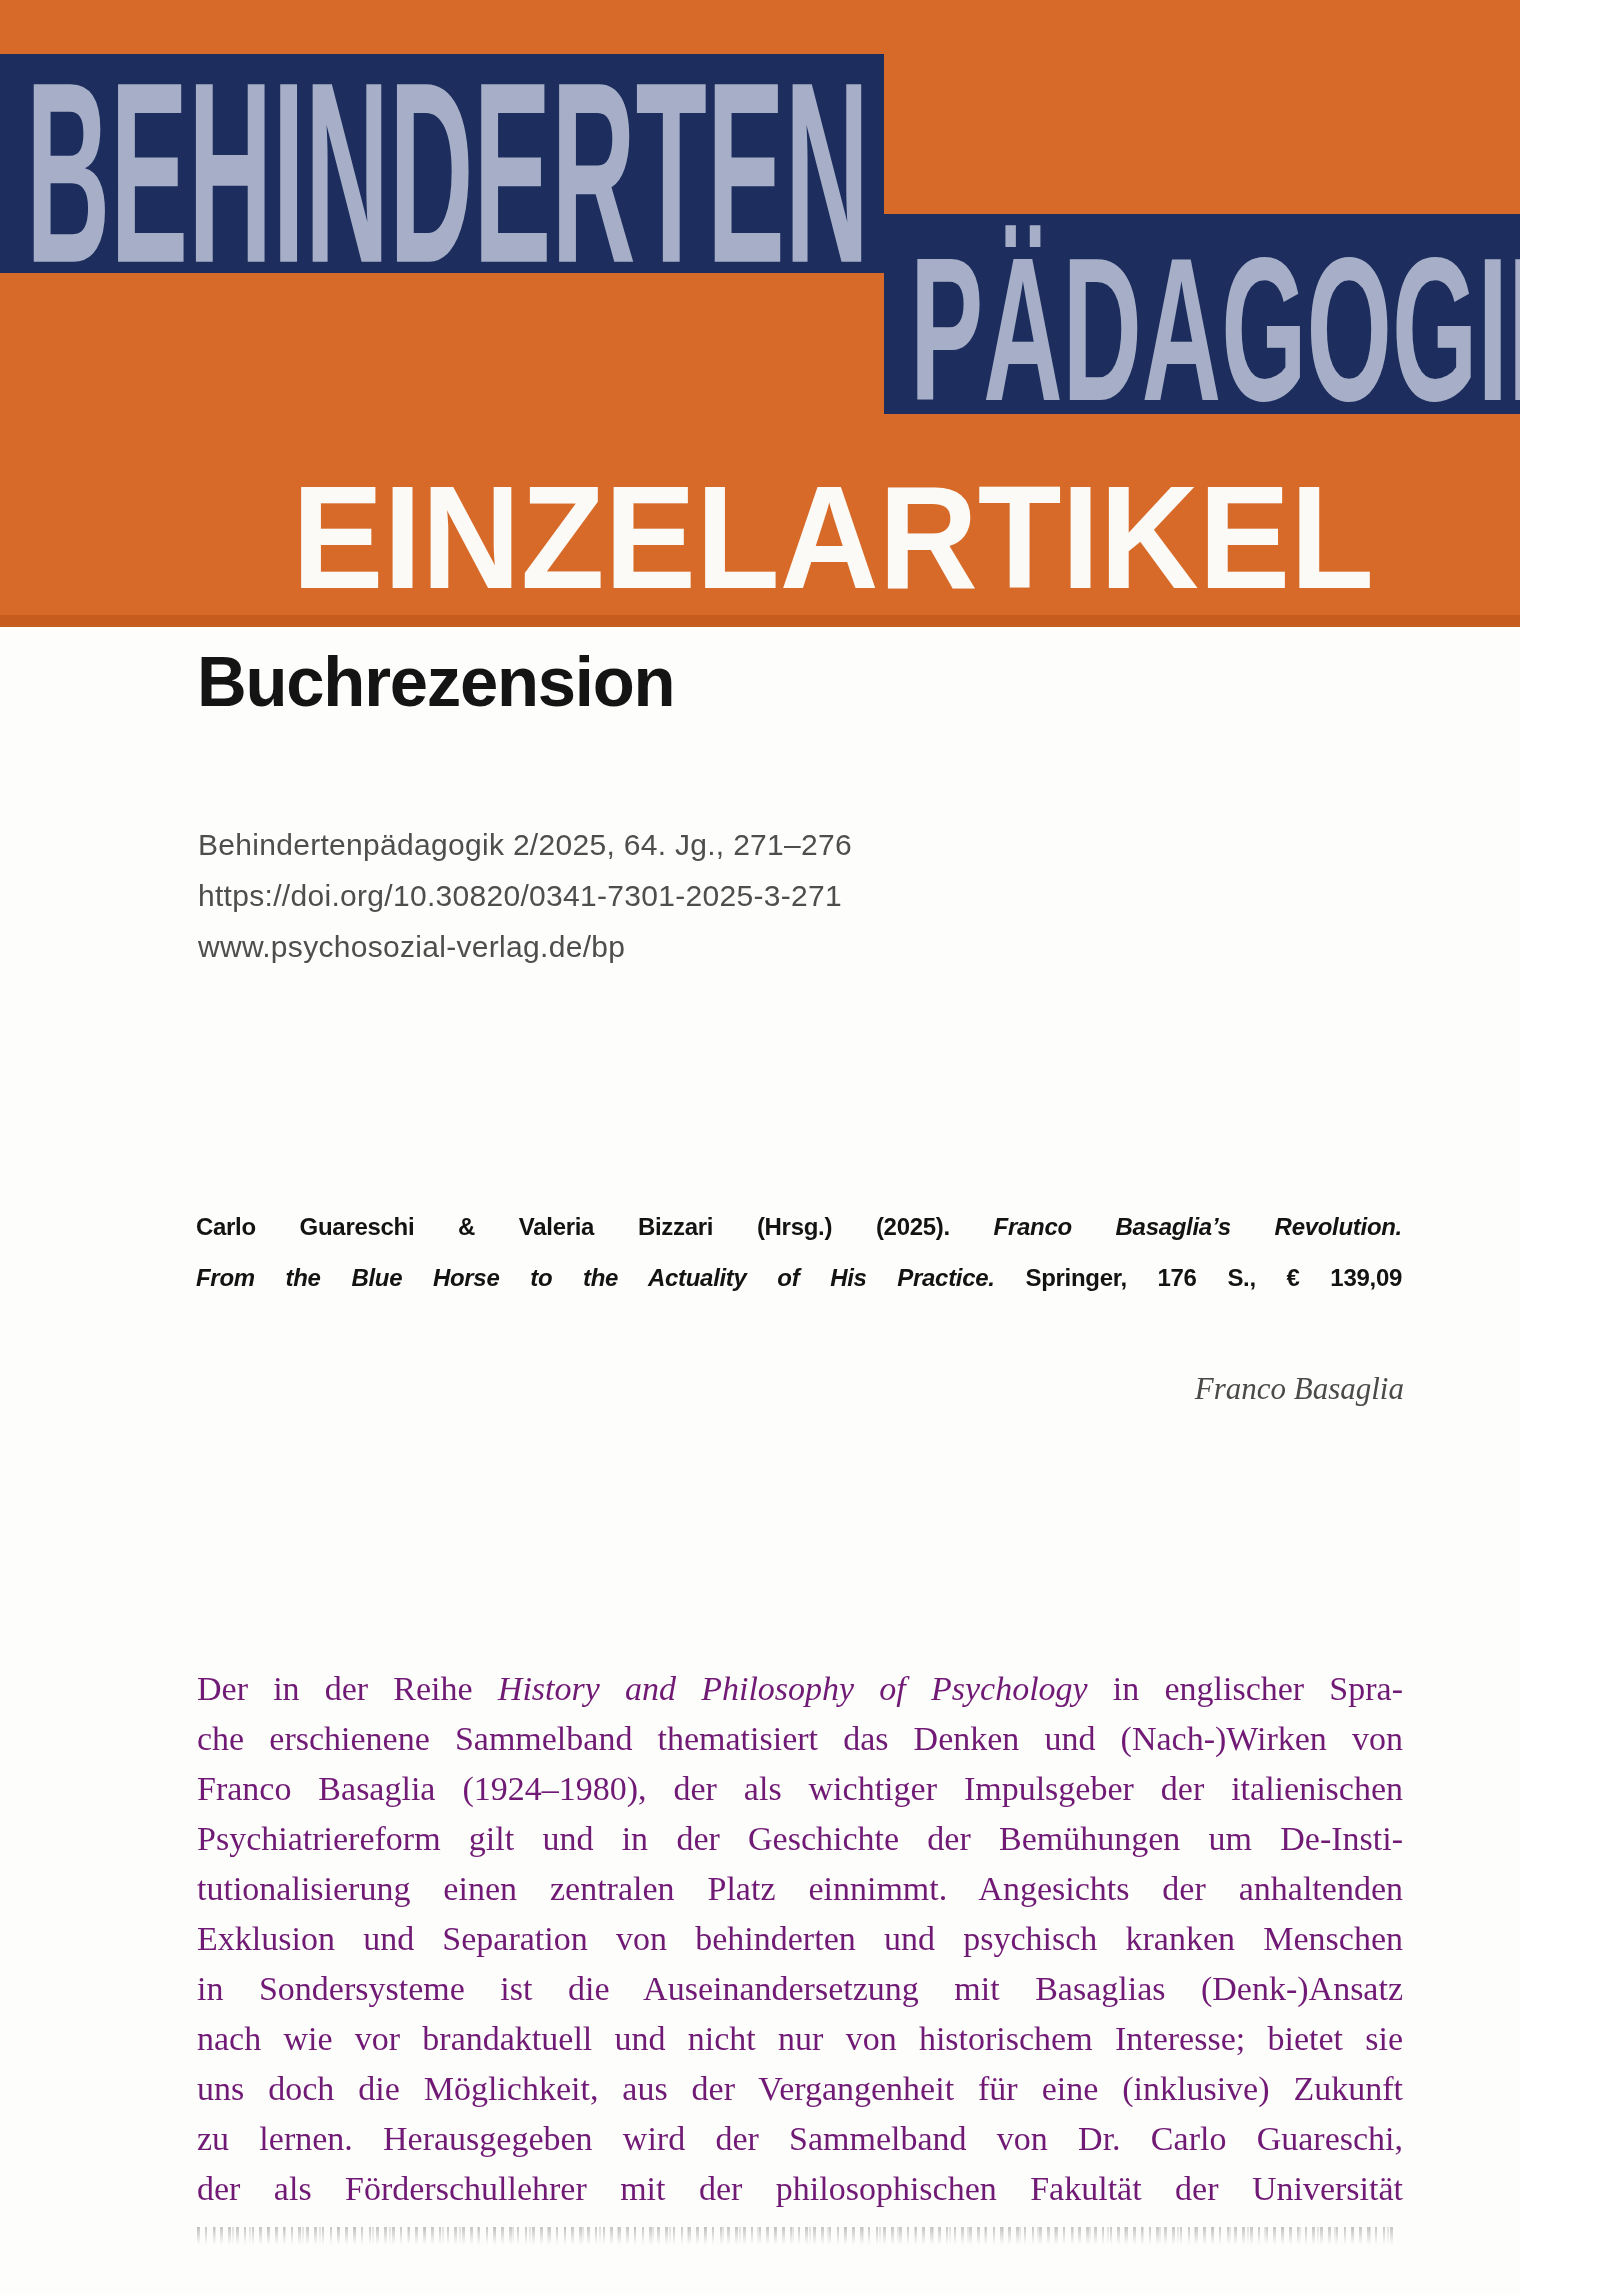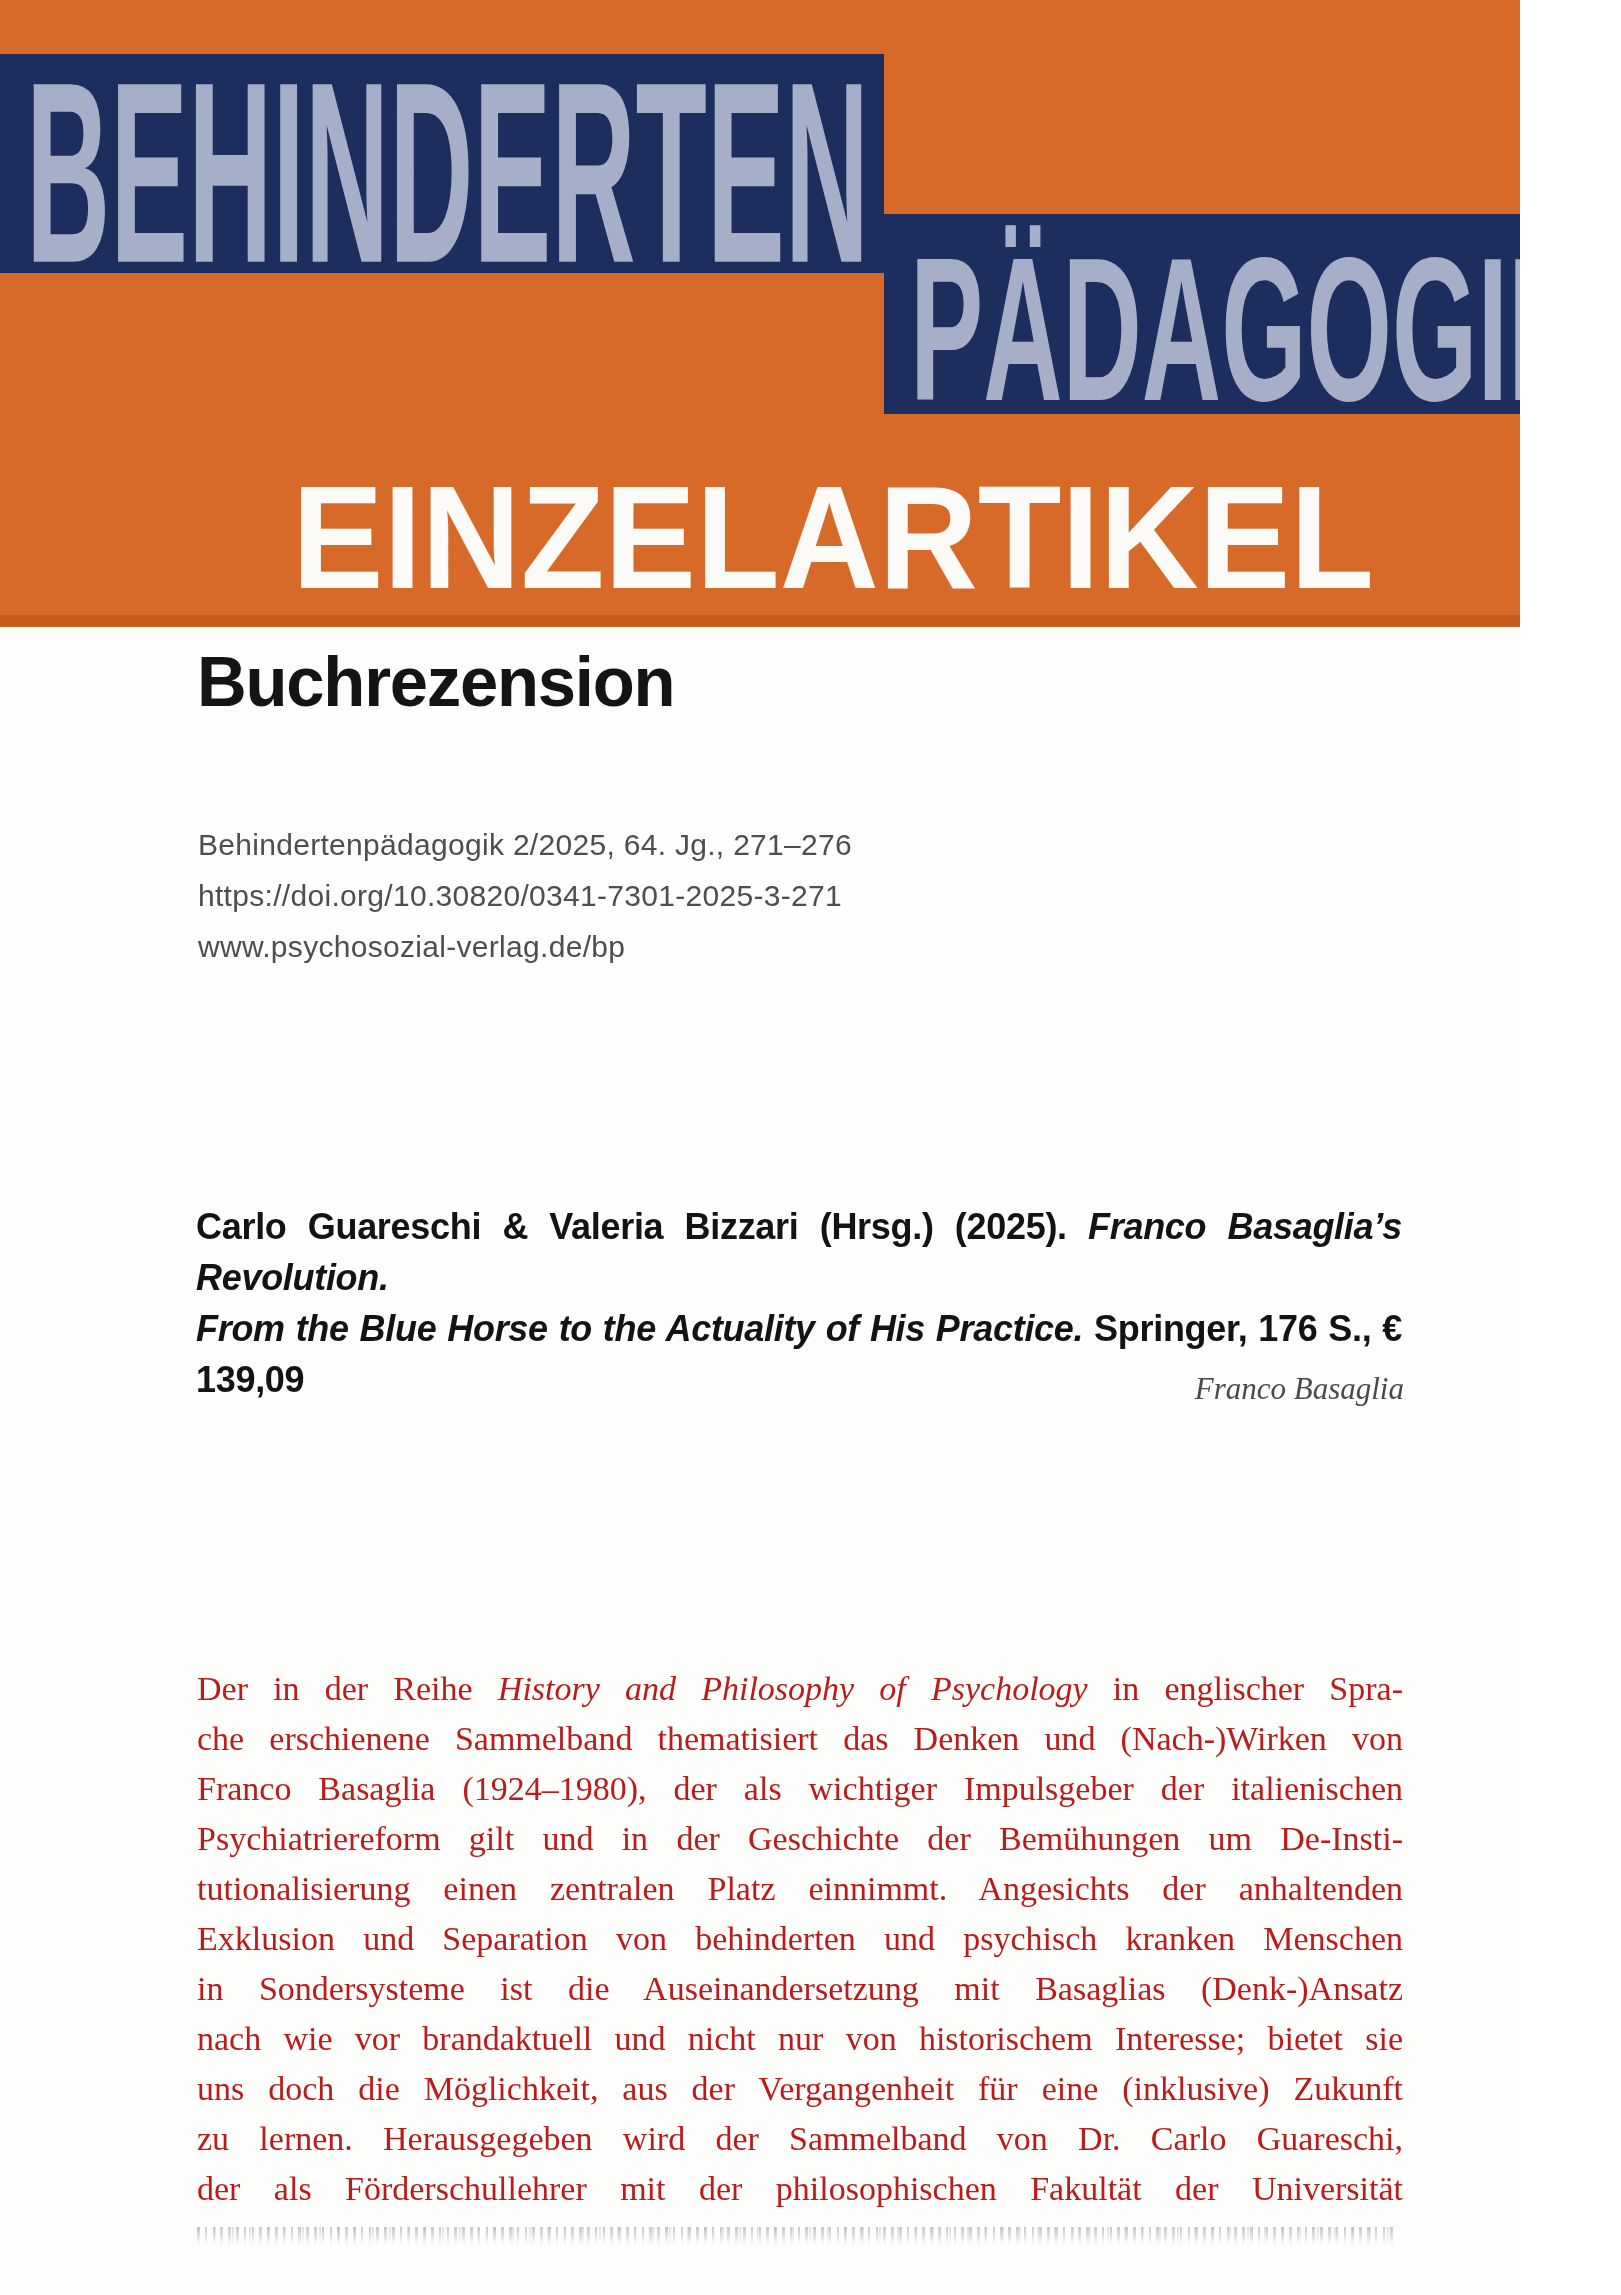--- a/index.html
+++ b/index.html
@@ -44,40 +44,40 @@
     letter-spacing:-1.3px;color:#141414;
     transform:scaleX(.97);transform-origin:left;
   }
   .citation{
     position:absolute;left:198px;top:819px;
     font-size:30px;line-height:51px;
     color:#4e4e4e;letter-spacing:0.3px;
   }
   .book-ref{
     position:absolute;left:196px;top:1201px;width:1206px;
-    font-size:36px;line-height:51px;font-weight:bold;
+    font-size:24px;line-height:51px;font-weight:bold;
     color:#131313;letter-spacing:-0.3px;
   }
   .ref-line{text-align:justify;text-align-last:justify;}
   .book-ref em{font-style:italic;}
   .quote{
     position:absolute;left:776px;top:1345px;width:628px;margin:0;
     font-family:"Liberation Serif", serif;
     font-size:31px;line-height:48px;color:#3a3a3a;
   }
   .quote-line{text-align:justify;text-align-last:justify;}
   .quote-line:last-child{text-align-last:left;}
   .quote-attribution{
     display:block;text-align:right;font-style:italic;
     font-size:31px;line-height:48px;color:#4a4a4a;margin-top:20px;
   }
   .body-text{
     position:absolute;left:197px;top:1664px;width:1206px;
     font-family:"Liberation Serif", serif;
-    font-size:34px;line-height:50px;color:#b91c1c;
+    font-size:34px;line-height:50px;color:#701a75;
   }
   .body-line{text-align:justify;text-align-last:justify;}
   .body-text em{font-style:italic;}
   
   .partial-line{
     position:absolute;left:197px;top:2227px;width:1197px;height:23.4px;
     background:
       repeating-linear-gradient(90deg, rgba(80,80,80,.75) 0 2.6px, transparent 2.6px 7.8px),
       repeating-linear-gradient(90deg, rgba(110,110,110,.5) 0 1.9px, transparent 1.9px 17.5px),
       repeating-linear-gradient(90deg, transparent 0 97px, rgba(253,253,251,1) 97px 109px);

